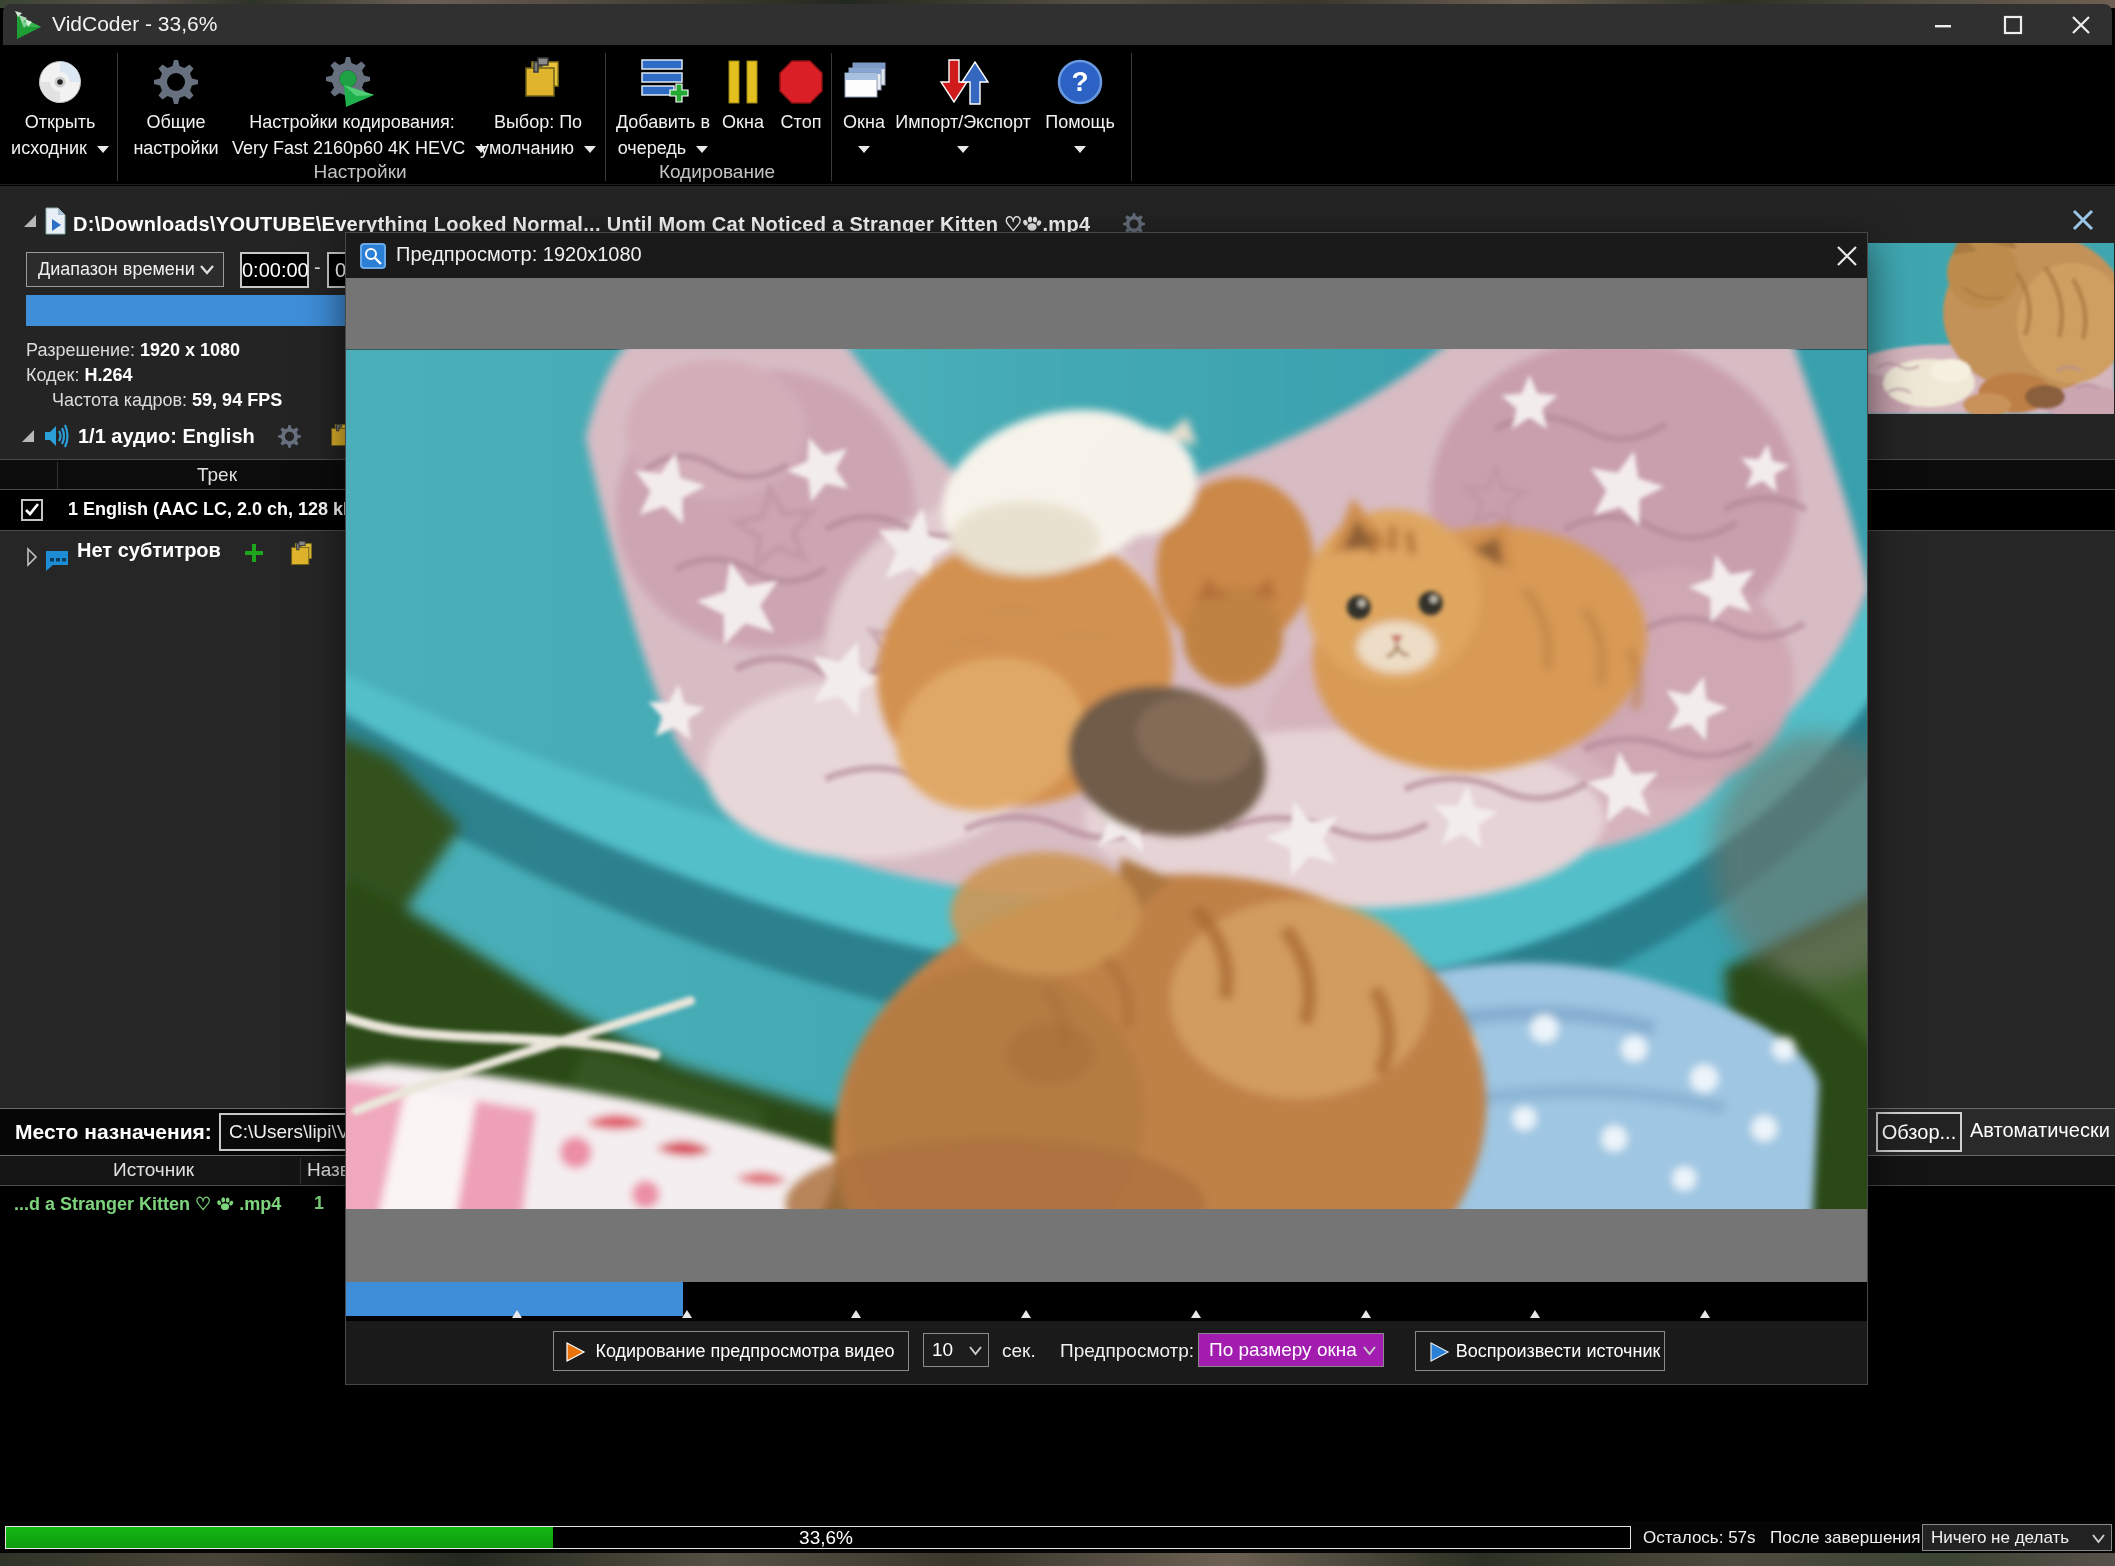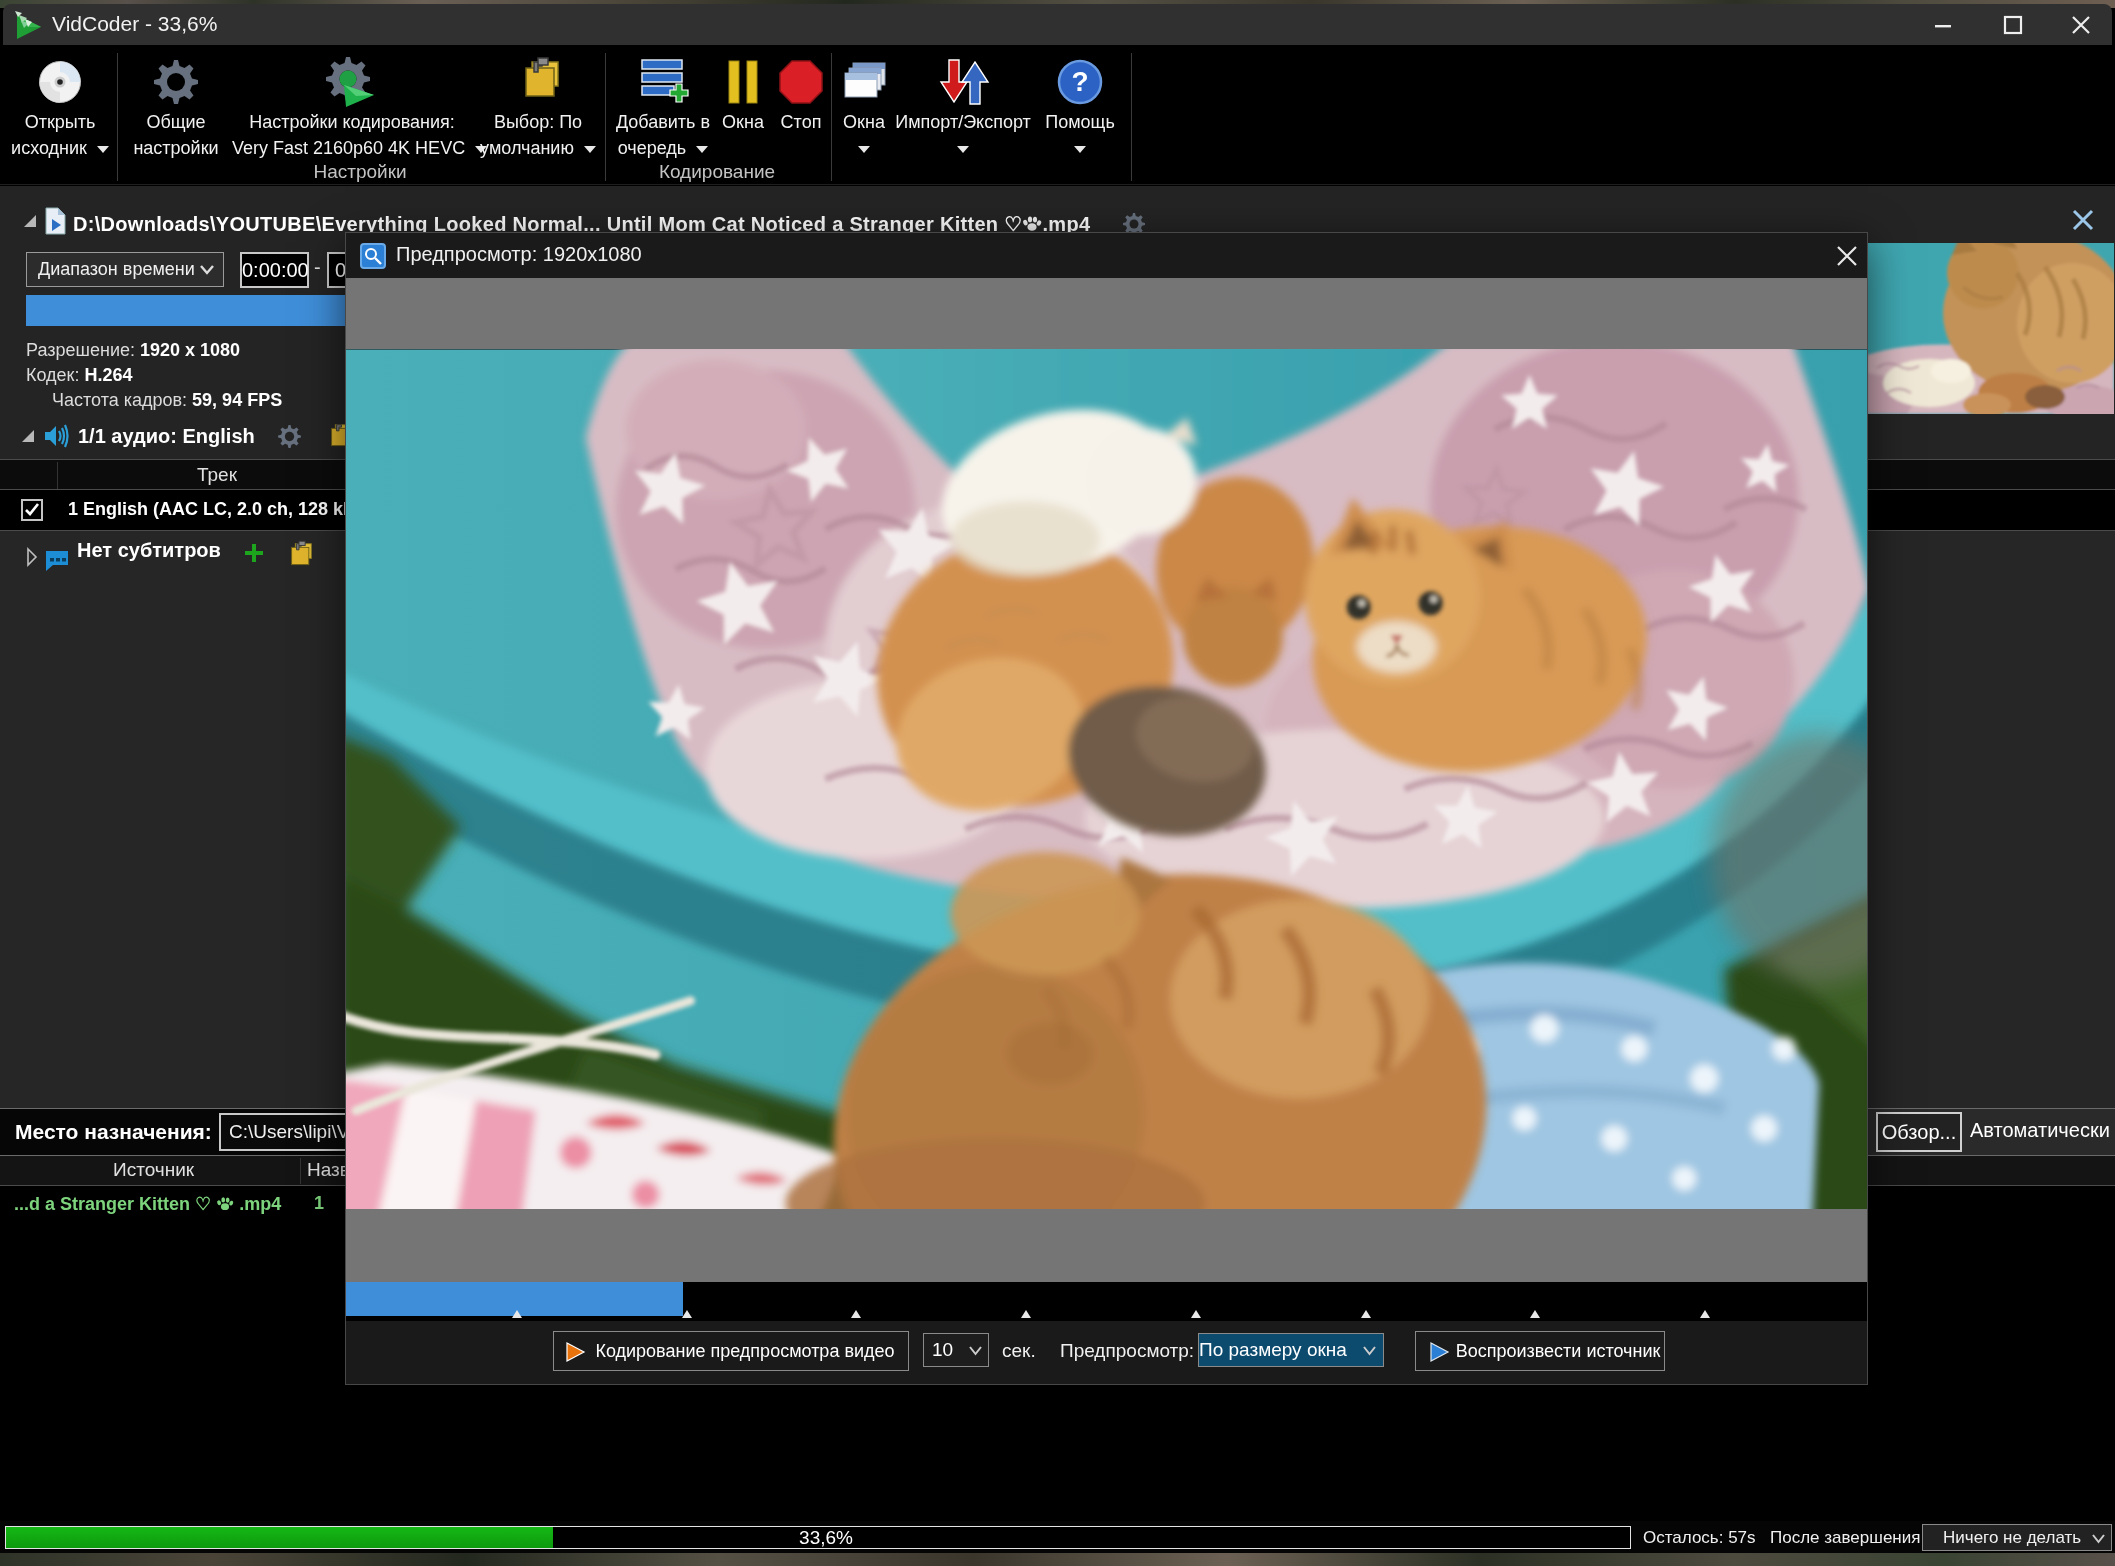--- a/index.html
+++ b/index.html
@@ -553,41 +553,41 @@
         </svg>
       <span style="padding-left:28px;font-size:18px;">Кодирование предпросмотра видео</span>
     </div>
     <div class="abs" style="left:577px;top:1100px;width:66px;height:34px;border:1px solid #8a8a8a;background:#1d1d1d;color:#fff;font-size:19px;line-height:32px;padding-left:8px;">10
       <svg class="abs" style="right:6px;top:12px" width="13" height="10" viewBox="0 0 13 10">
           <path d="M1 1 L6.5 8 L12 1" stroke="#ccc" stroke-width="2" fill="none"></path>
         </svg>
     </div>
     <div class="abs" style="left:656px;top:1107px;font-size:19px;color:#f0f0f0;">сек.</div>
     <div class="abs" style="left:714px;top:1107px;font-size:19px;color:#f0f0f0;">Предпросмотр:</div>
-    <div class="abs" style="left:852px;top:1100px;width:186px;height:34px;border:1px solid #8a8a8a;background:#0c4a6e;color:#fff;font-size:19px;line-height:32px;">По размеру окна
+    <div class="abs" style="left:852px;top:1100px;width:186px;height:34px;border:1px solid #8a8a8a;background:#a21caf;color:#fff;font-size:19px;line-height:32px;padding-left:10px;">По размеру окна
       <svg class="abs" style="right:7px;top:12px" width="13" height="10" viewBox="0 0 13 10">
           <path d="M1 1 L6.5 8 L12 1" stroke="#ccc" stroke-width="2" fill="none"></path>
         </svg>
     </div>
     <div class="abs" style="left:1069px;top:1098px;width:250px;height:40px;border:1px solid #8a8a8a;background:#1a1a1a;color:#fff;font-size:19px;line-height:38px;text-align:center;">
       <svg style="position:absolute;left:12px;top:9px" width="22" height="22" viewBox="0 0 22 22">
           <polygon points="3,2 20,11 3,20" fill="#2b7fd4" stroke="#dfe8f0" stroke-width="1.2"></polygon>
         </svg>
       <span style="padding-left:36px;font-size:18px;">Воспроизвести источник</span>
     </div>
   </div>
 
   <div class="abs" style="left:0;top:1521px;width:2115px;height:32px;background:#050505;">
     <div class="abs" style="left:5px;top:5px;width:1626px;height:23px;border:1px solid #e4e4e4;background:#000;">
       <div class="abs" style="left:0;top:0;width:547px;height:21px;background:linear-gradient(180deg,#15b815,#0d9a0d);"></div>
       <div class="abs" style="left:780px;top:0px;width:80px;text-align:center;font-size:19px;color:#fff;line-height:21px;">33,6%</div>
     </div>
     <div class="abs" style="left:1643px;top:7px;font-size:17px;color:#f0f0f0;">Осталось: 57s</div>
     <div class="abs" style="left:1770px;top:7px;font-size:17px;color:#f0f0f0;">После завершения</div>
-    <div class="abs" style="left:1922px;top:3px;width:190px;height:27px;border:1px solid #8a8a8a;background:#222;color:#f0f0f0;font-size:17px;line-height:25px;padding-left:20px;">Ничего не делать
+    <div class="abs" style="left:1922px;top:3px;width:190px;height:27px;border:1px solid #8a8a8a;background:#222;color:#f0f0f0;font-size:17px;line-height:25px;padding-left:8px;">Ничего не делать
       <svg class="abs" style="right:6px;top:9px" width="13" height="10" viewBox="0 0 13 10">
           <path d="M1 1 L6.5 8 L12 1" stroke="#ccc" stroke-width="2" fill="none"></path>
         </svg>
     </div>
   </div>
 
   <div class="abs" style="left:0;top:1553px;width:2115px;height:13px;background:linear-gradient(90deg,#2e3328 0%,#4a4438 10%,#23281e 22%,#555044 34%,#3a362c 46%,#6b6053 58%,#2c3024 70%,#4d4a3e 82%,#3a4433 92%,#58504a 100%);"></div>
 </div>
 
 </body></html>

